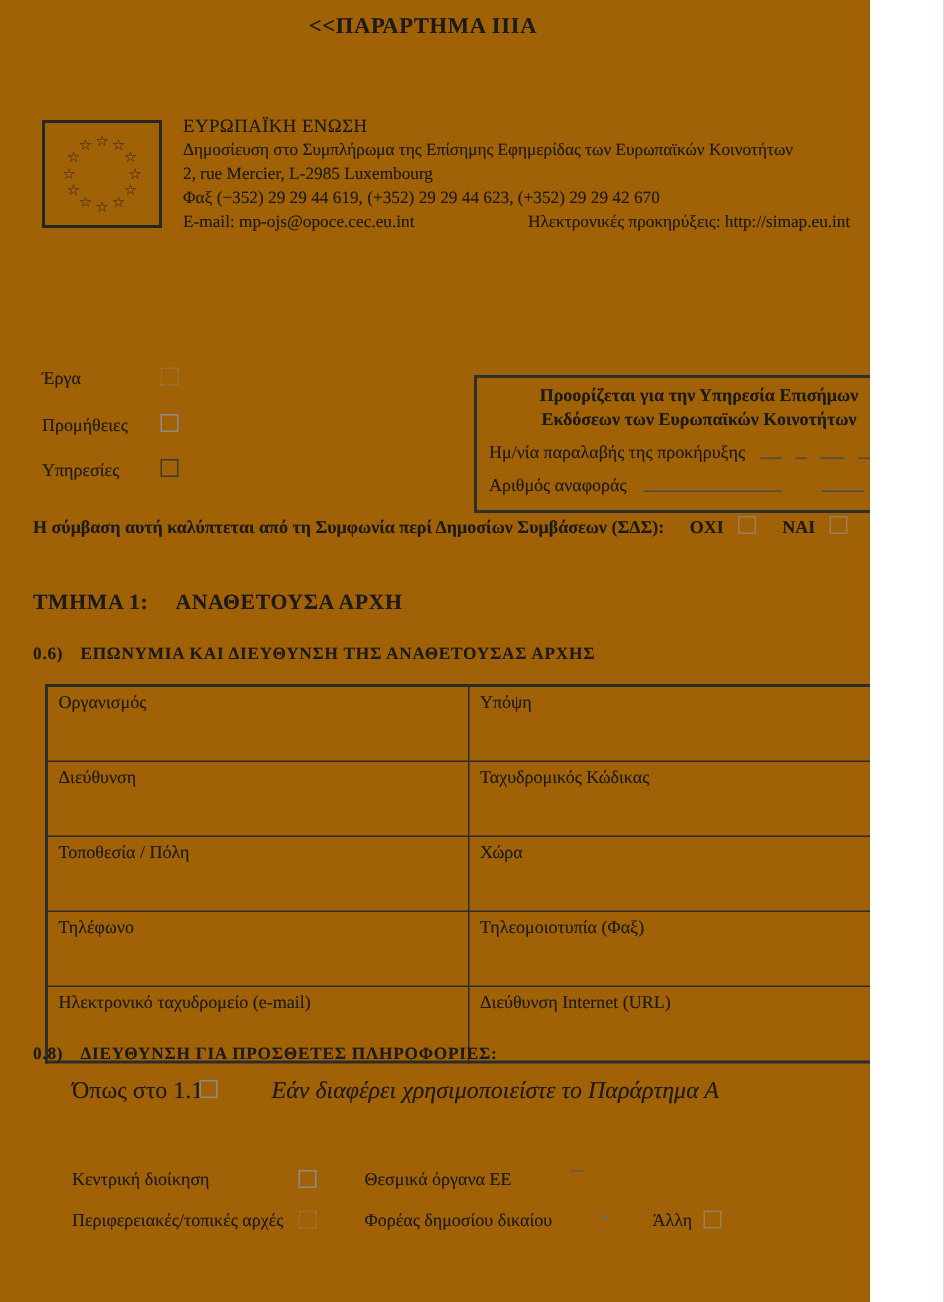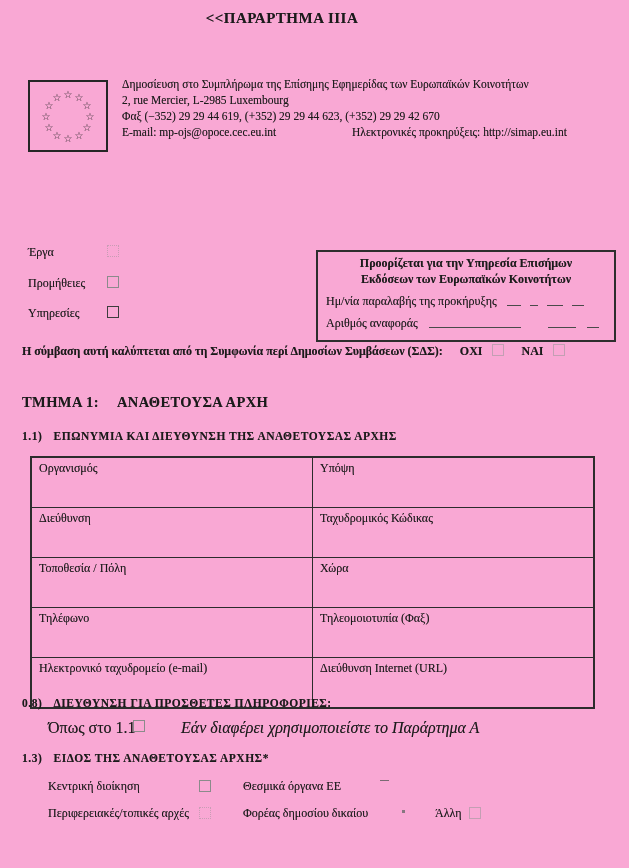--- a/index.html
+++ b/index.html
@@ -1,17 +1,17 @@
 <!DOCTYPE html>
 <html><head>
 <meta charset="utf-8">
 <style>
   html,body{margin:0;padding:0;background:#ffffff;}
   .page{
-    position:relative;width:629px;height:868px;background:#f9a8d4;overflow:hidden;
+    position:relative;width:580px;height:868px;background:#a16207;overflow:hidden;
     font-family:"Liberation Serif", serif;color:#1b1b1b;
     text-shadow:0 0 0.4px rgba(20,20,20,0.45);
   }
   .abs{position:absolute;}
   .annex-title{left:0;top:10px;width:564px;text-align:center;font-size:15px;font-weight:700;letter-spacing:0.5px;}
 
   
   .flagbox{left:28px;top:80px;width:76px;height:68px;border:2px solid #262626;}
   .flagbox .star{position:absolute;font-size:10px;color:#222;transform:translate(-50%,-50%);text-shadow:none;}
 
@@ -94,20 +94,21 @@
     <span class="star" style="left:49px;top:53px">☆</span>
     <span class="star" style="left:38px;top:56px">☆</span>
     <span class="star" style="left:27px;top:53px">☆</span>
     <span class="star" style="left:19px;top:45px">☆</span>
     <span class="star" style="left:16px;top:34px">☆</span>
     <span class="star" style="left:19px;top:23px">☆</span>
     <span class="star" style="left:27px;top:15px">☆</span>
   </div>
 
   <div class="abs euhead">
+    <div class="org">ΕΥΡΩΠΑΪΚΗ ΕΝΩΣΗ</div>
     <div>Δημοσίευση στο Συμπλήρωμα της Επίσημης Εφημερίδας των Ευρωπαϊκών Κοινοτήτων</div>
     <div>2, rue Mercier,  L-2985 Luxembourg</div>
     <div>Φαξ (−352) 29 29 44 619, (+352) 29 29 44 623, (+352) 29 29 42 670</div>
     <div class="eu-lastline">
       <span>E-mail: mp-ojs@opoce.cec.eu.int</span>
       <span class="eu-enotices">Ηλεκτρονικές προκηρύξεις: http://simap.eu.int</span>
     </div>
   </div>
 
 
@@ -149,21 +150,21 @@
     <span class="opt">ΝΑΙ</span>
     <span class="cb ghost"></span>
   </div>
 
   <div class="abs tmima">
     <span>ΤΜΗΜΑ 1:</span>
     <span class="ttl">ΑΝΑΘΕΤΟΥΣΑ ΑΡΧΗ</span>
   </div>
 
   <div class="abs subhead h11">
-    <span>1.1)</span>
+    <span>0.6)</span>
     <span class="ttl">ΕΠΩΝΥΜΙΑ ΚΑΙ ΔΙΕΥΘΥΝΣΗ ΤΗΣ ΑΝΑΘΕΤΟΥΣΑΣ ΑΡΧΗΣ</span>
   </div>
 
   <table class="addr">
     <tbody>
         <tr>
       <td>Οργανισμός</td>
       <td>Υπόψη</td>
     </tr>
     <tr>
@@ -188,24 +189,20 @@
   <div class="abs subhead h12">
     <span>0.8)</span>
     <span class="ttl">ΔΙΕΥΘΥΝΣΗ ΓΙΑ ΠΡΟΣΘΕΤΕΣ ΠΛΗΡΟΦΟΡΙΕΣ:</span>
   </div>
   <div class="abs row-12">
     <span class="same">Όπως στο 1.1</span>
     <span class="cbp cb light"></span>
     <span class="note">Εάν διαφέρει χρησιμοποιείστε το Παράρτημα Α</span>
   </div>
 
-  <div class="abs subhead h13">
-    <span>1.3)</span>
-    <span class="ttl">ΕΙΔΟΣ ΤΗΣ ΑΝΑΘΕΤΟΥΣΑΣ ΑΡΧΗΣ*</span>
-  </div>
   <div class="abs row-13 r13a">
     <span class="p1">Κεντρική διοίκηση</span>
     <span class="p2 cb light"></span>
     <span class="p3">Θεσμικά όργανα ΕΕ</span>
     <span class="p4 mark-dash"></span>
   </div>
   <div class="abs row-13 r13b">
     <span class="p1">Περιφερειακές/τοπικές αρχές</span>
     <span class="p2 cb trace"></span>
     <span class="p3">Φορέας δημοσίου δικαίου</span>

